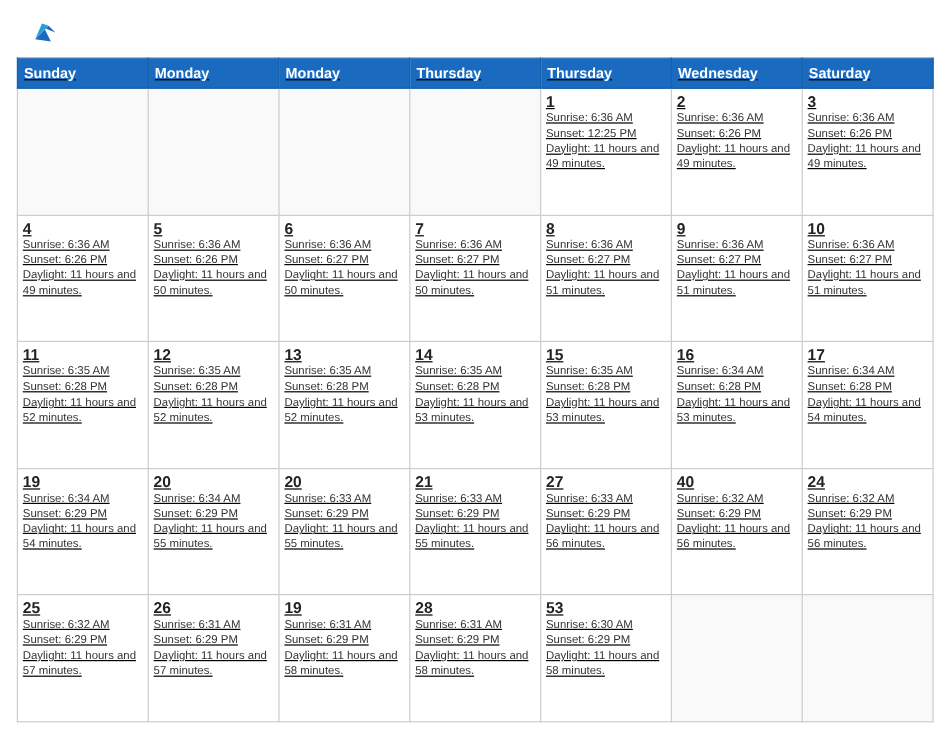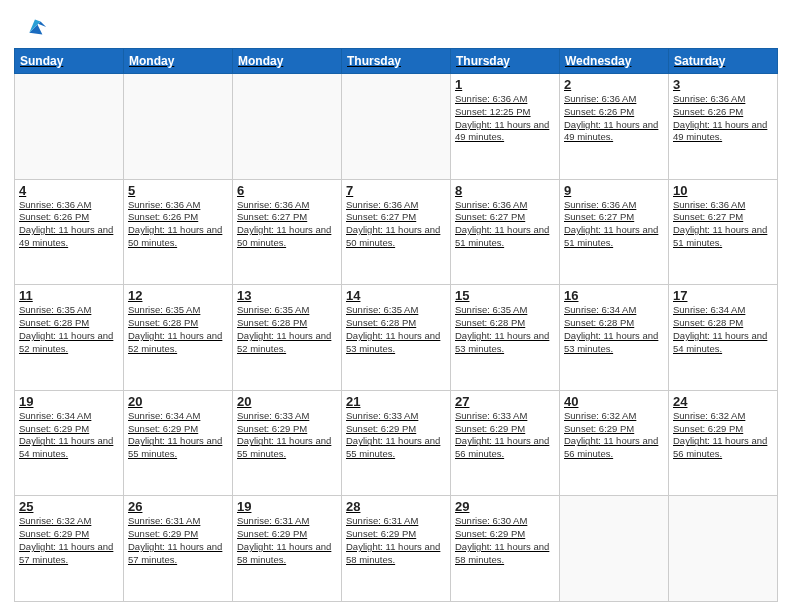--- a/index.html
+++ b/index.html
@@ -304,21 +304,21 @@
 Sunset: 6:29 PM
 Daylight: 11 hours and 58 minutes.</div>
           </td>
           <td>
             <span class="day-number">28</span>
             <div class="day-info">Sunrise: 6:31 AM
 Sunset: 6:29 PM
 Daylight: 11 hours and 58 minutes.</div>
           </td>
           <td>
-            <span class="day-number">29</span>
+            <span class="day-number">53</span>
             <div class="day-info">Sunrise: 6:30 AM
 Sunset: 6:29 PM
 Daylight: 11 hours and 58 minutes.</div>
           </td>
           <td class="empty"></td>
           <td class="empty"></td>
         </tr>
       </tbody>
   </table>
 </div>

